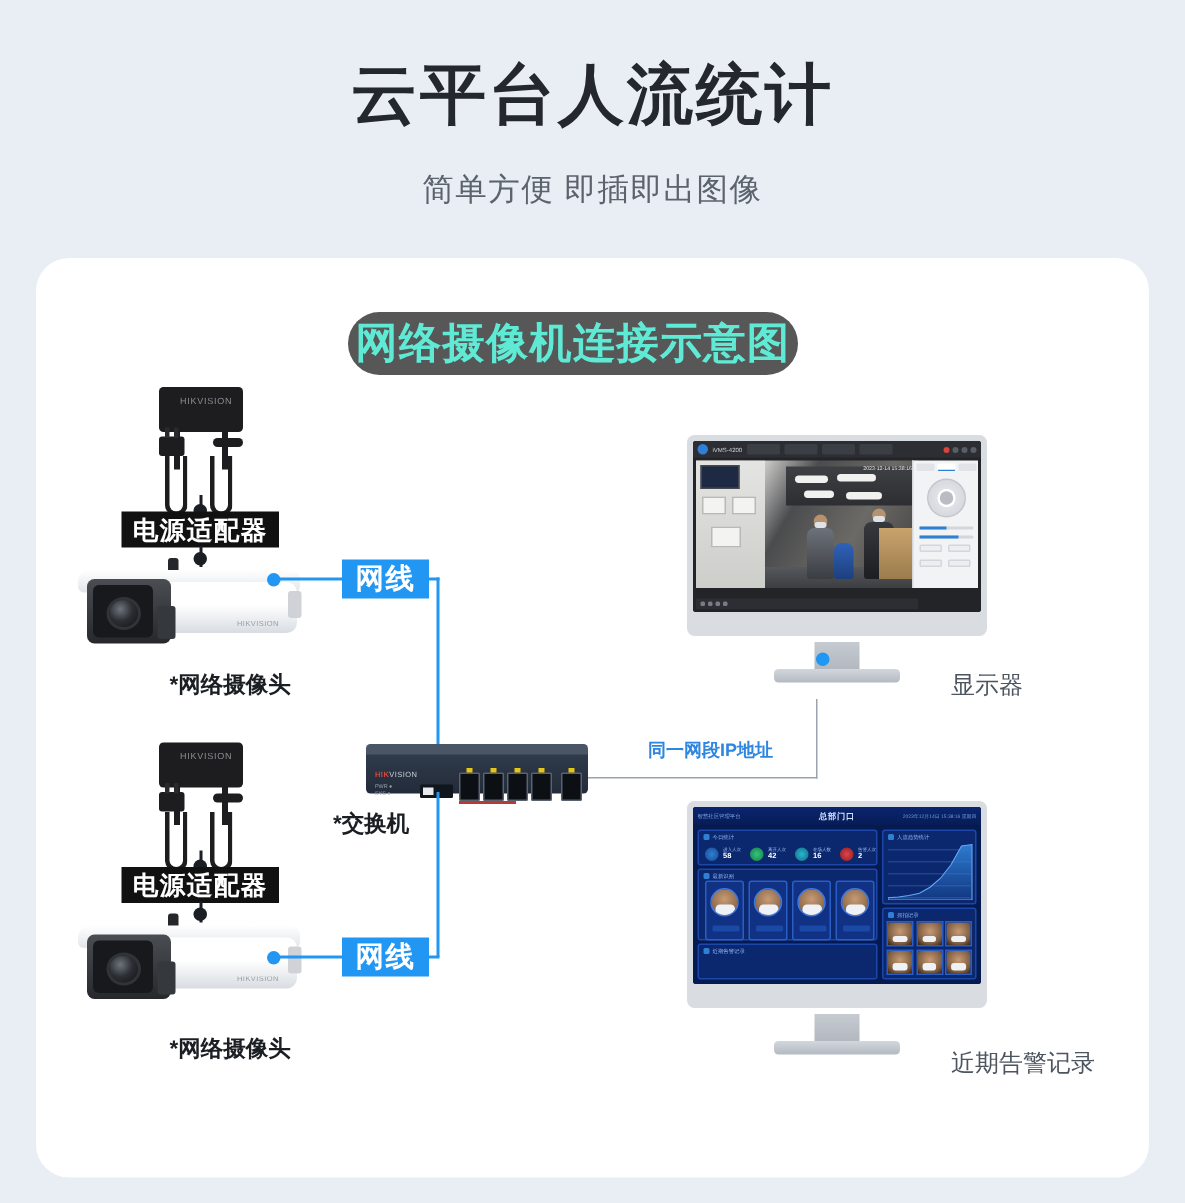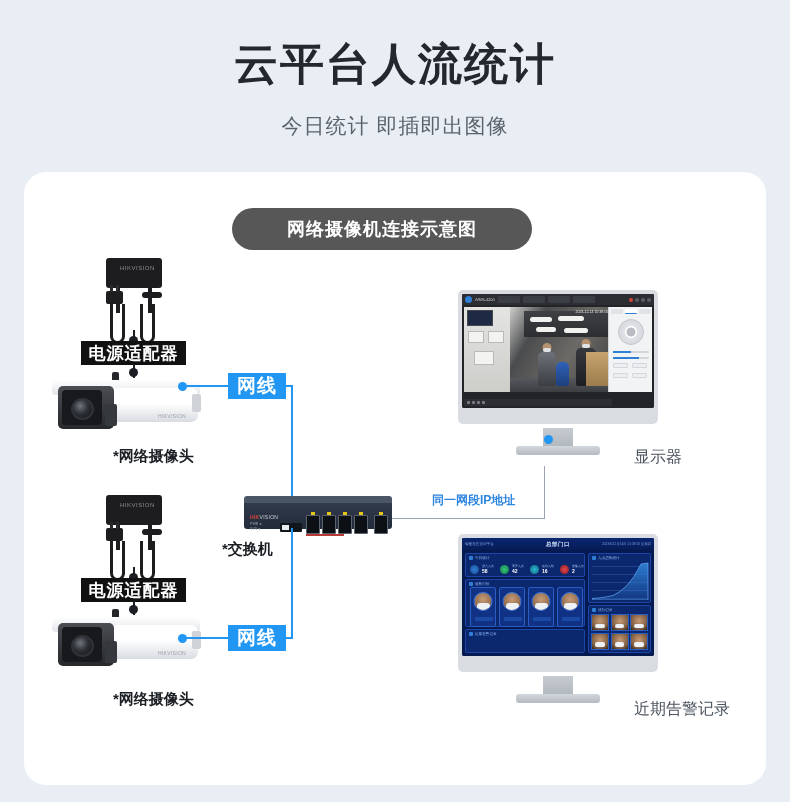--- a/index.html
+++ b/index.html
@@ -30,21 +30,21 @@
     position: absolute; left: 24px; top: 172px;
     width: 742px; height: 613px;
     background: #ffffff; border-radius: 22px;
   }
 
   
   .badge {
     position: absolute; left: 232px; top: 208px;
     width: 300px; height: 42px;
     background: #575757; border-radius: 21px;
-    color: #ffffff; font-size: 18px; font-weight: bold;
+    color: #5eead4; font-size: 28px; font-weight: bold;
     display: flex; align-items: center; justify-content: center;
     letter-spacing: 1px;
   }
 
   
   .chip-black {
     position: absolute;
     background: #111111; color: #ffffff;
     font-size: 17px; font-weight: bold; letter-spacing: 1px;
     display: flex; align-items: center; justify-content: center;
@@ -371,21 +371,21 @@
     position: absolute; width: 9px; height: 9px; border-radius: 50%; background: #1b1f24;
   }
   .ln-thin { position: absolute; background: #9aa3ae; }
 </style>
 </head>
 <body>
 
 <div id="root">
 
   <div class="page-title">云平台人流统计</div>
-  <div class="page-subtitle">今日统计 即插即出图像</div>
+  <div class="page-subtitle">简单方便 即插即出图像</div>
 
   <div class="card"></div>
 
   <div class="badge">网络摄像机连接示意图</div>
 
   <div class="adapter" style="left:98px; top:258px;">
     <div class="brick">
       <div class="brand">HIKVISION</div>
     </div>
     <div class="wire-l"></div>

